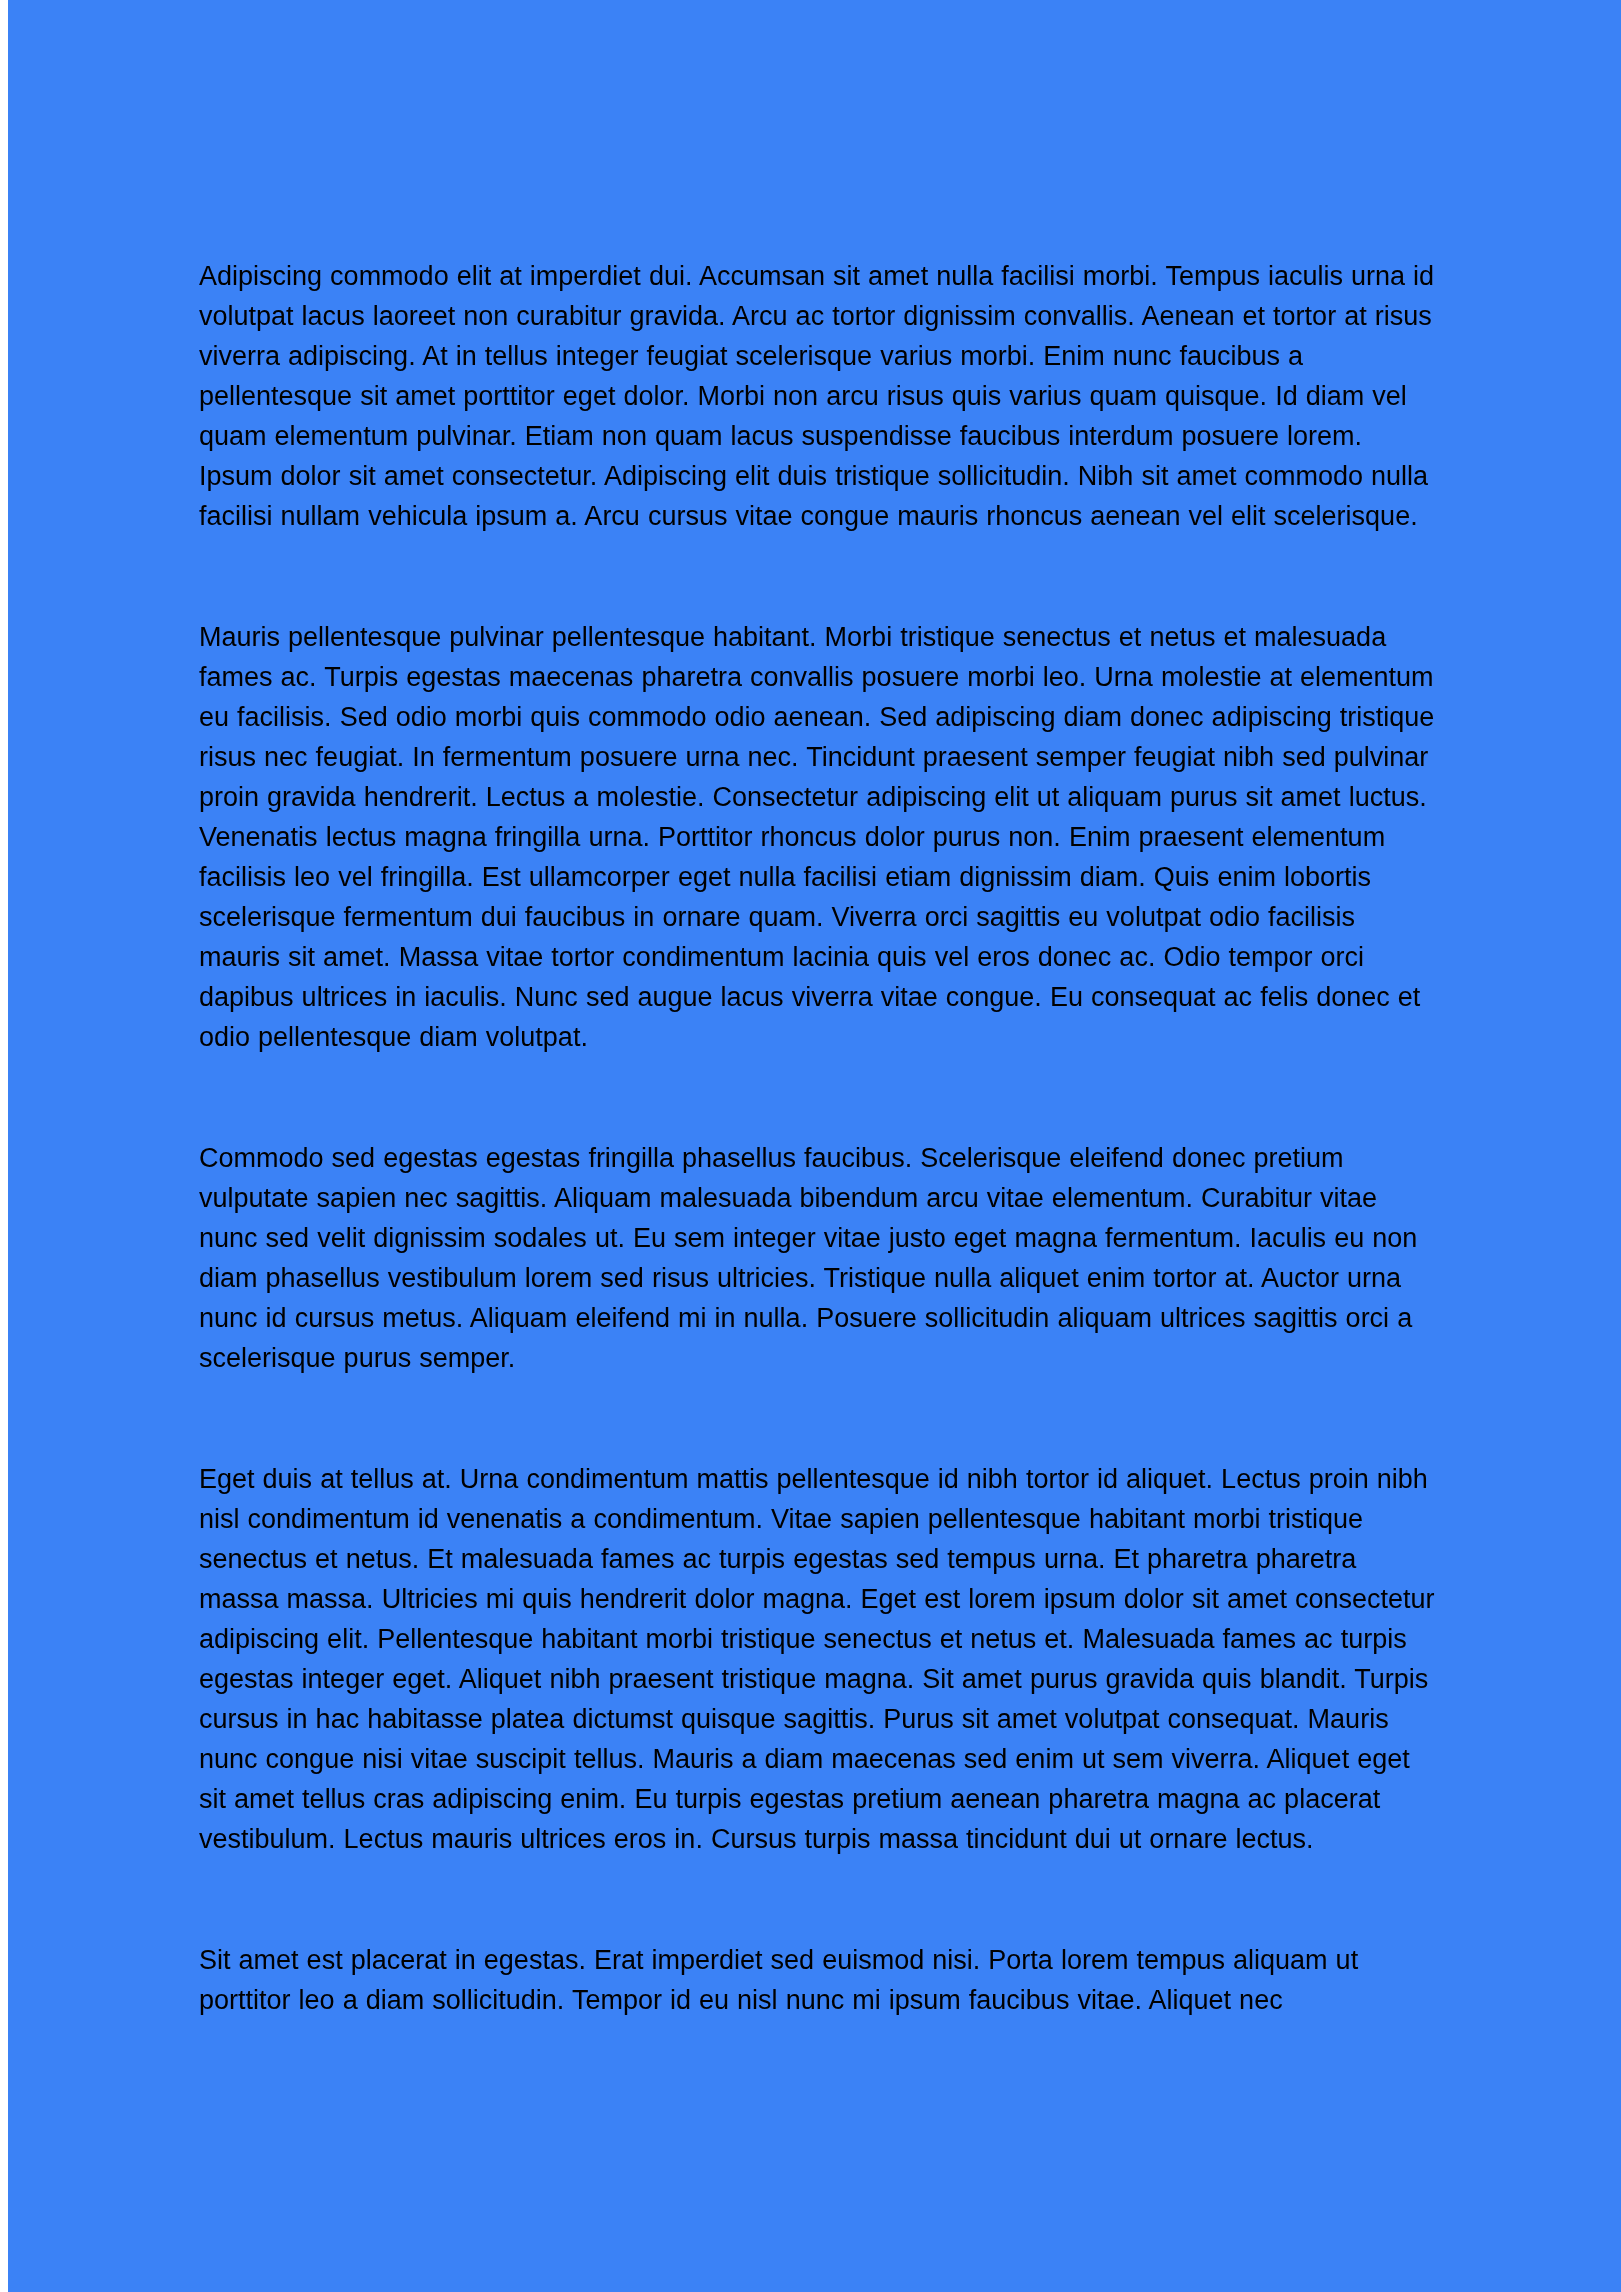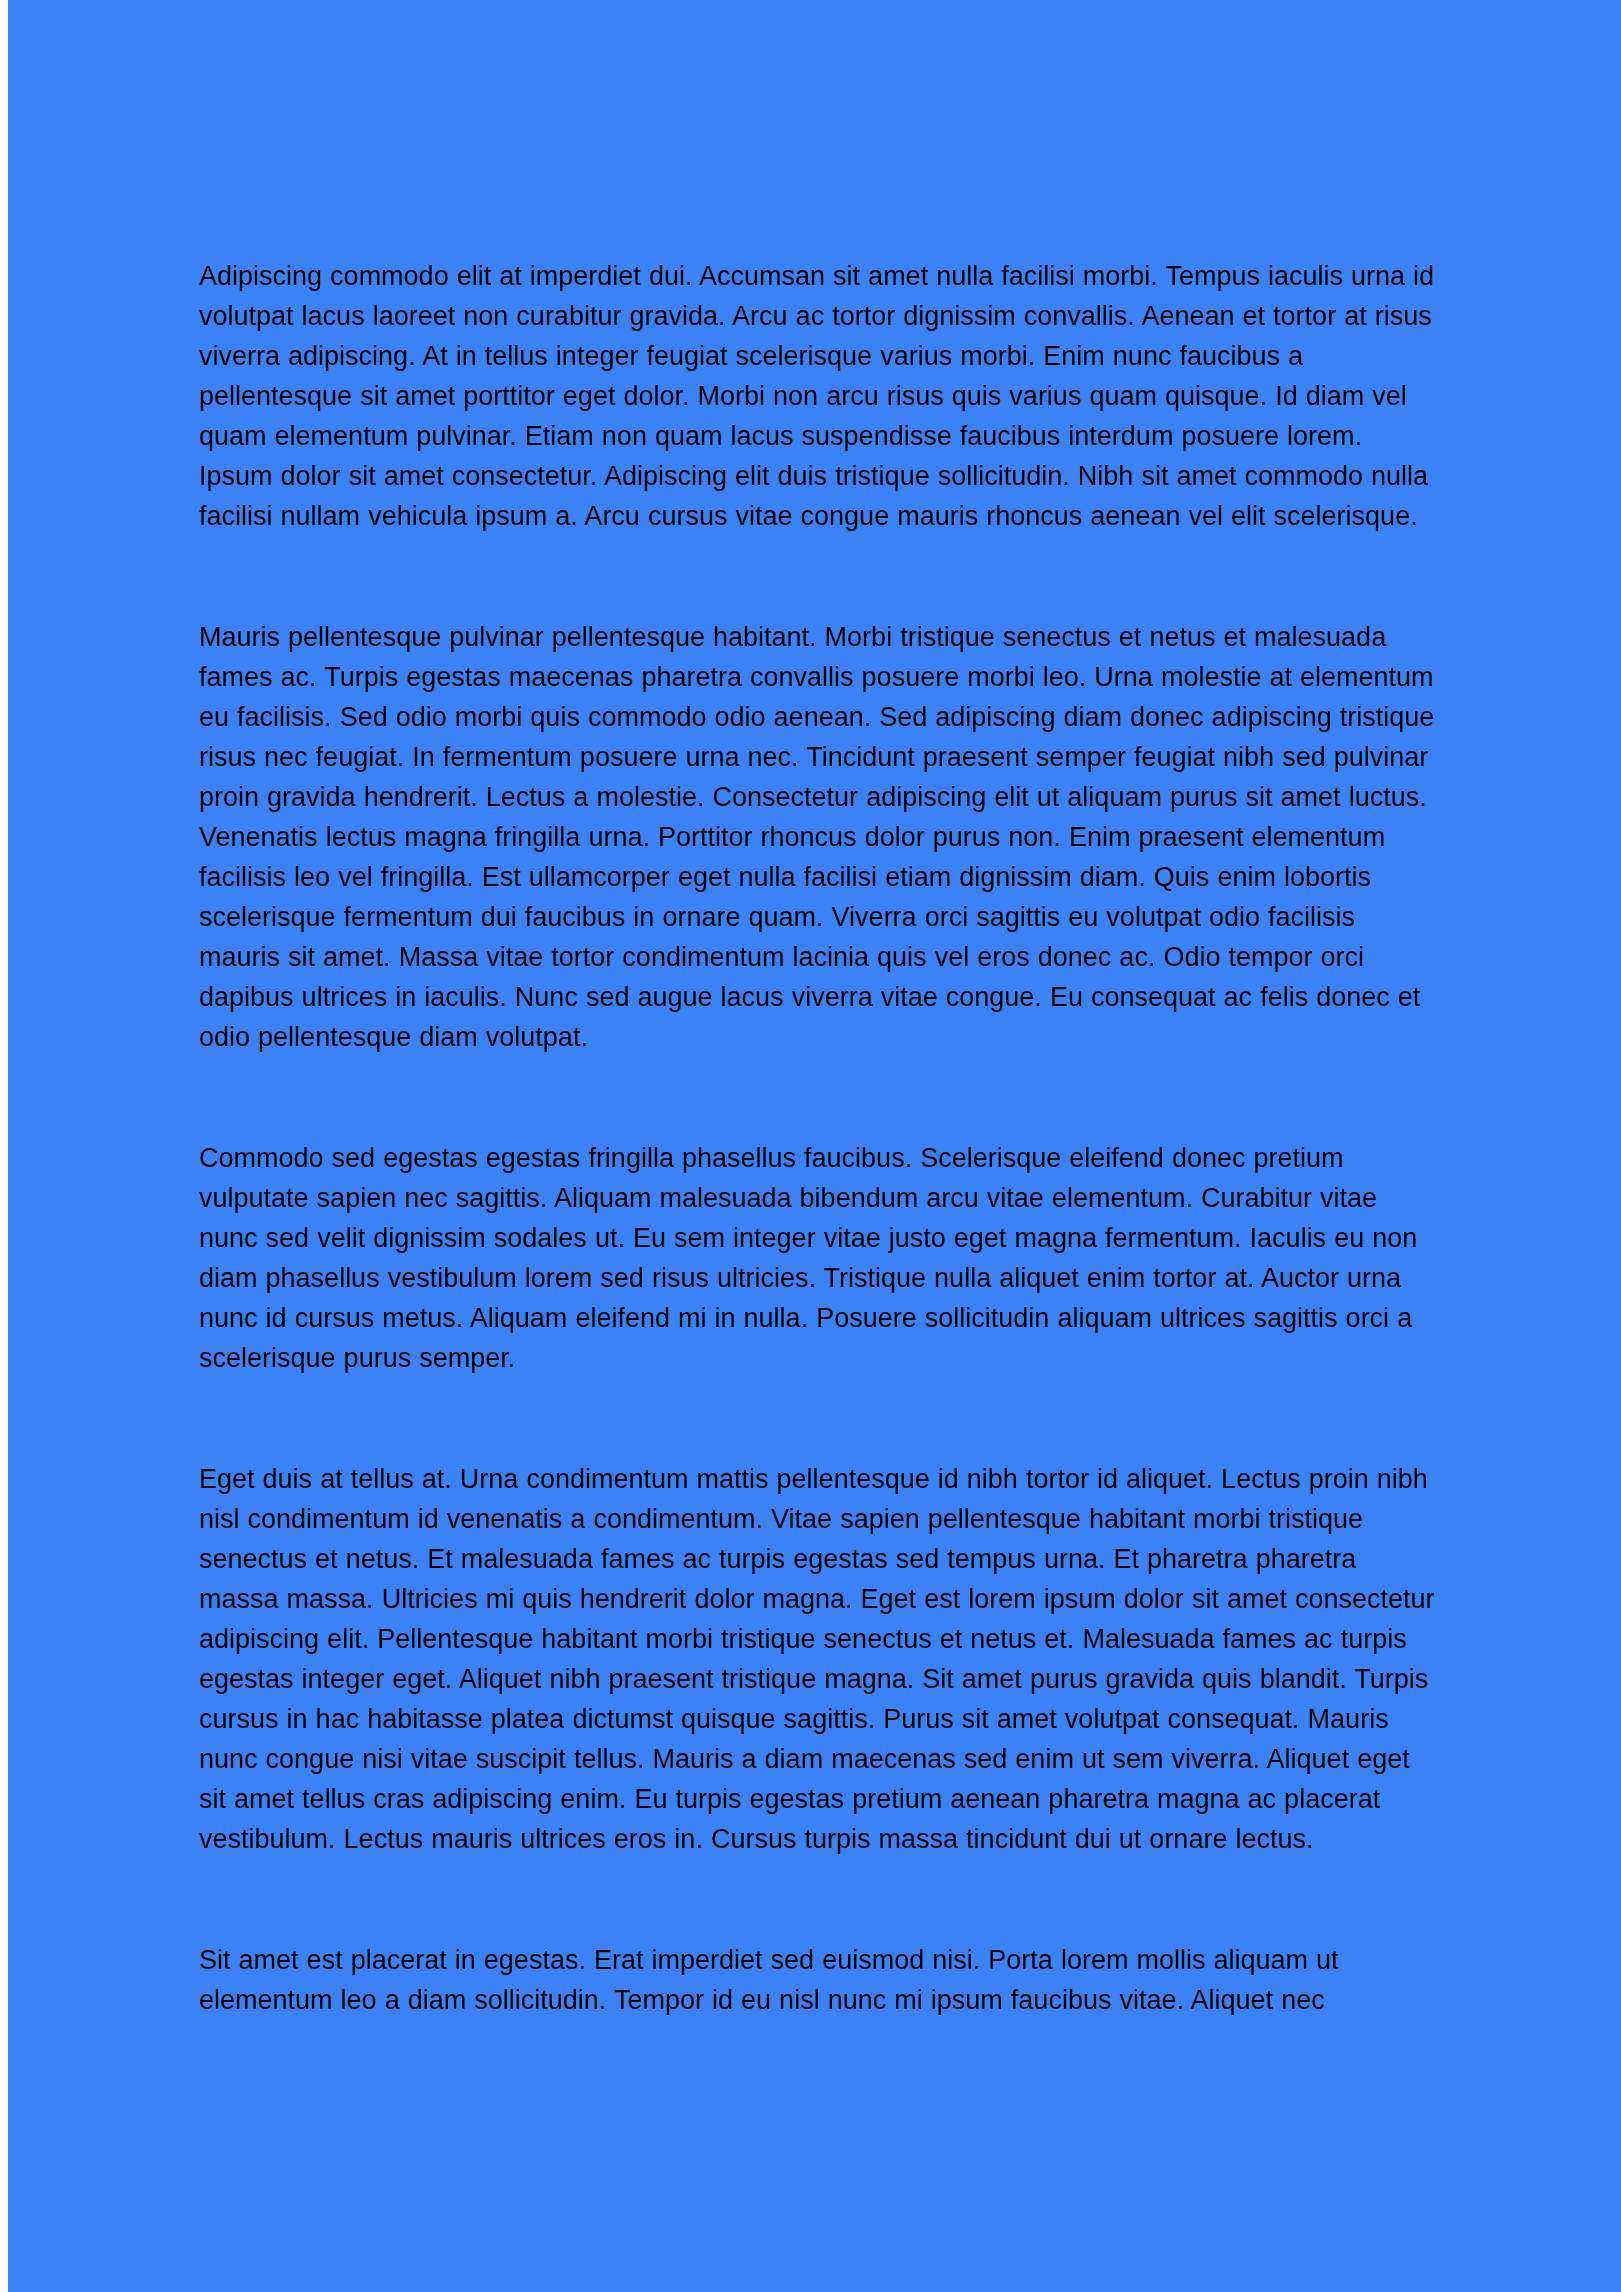--- a/index.html
+++ b/index.html
@@ -34,15 +34,15 @@
   }
 </style>
 </head>
 <body>
 
 <div class="page" style="background: #3b82f6; color: rgb(0, 0, 0); margin-left: 8px;">
   <p class="para">Adipiscing commodo elit at imperdiet dui. Accumsan sit amet nulla facilisi morbi. Tempus iaculis urna id volutpat lacus laoreet non curabitur gravida. Arcu ac tortor dignissim convallis. Aenean et tortor at risus viverra adipiscing. At in tellus integer feugiat scelerisque varius morbi. Enim nunc faucibus a pellentesque sit amet porttitor eget dolor. Morbi non arcu risus quis varius quam quisque. Id diam vel quam elementum pulvinar. Etiam non quam lacus suspendisse faucibus interdum posuere lorem. Ipsum dolor sit amet consectetur. Adipiscing elit duis tristique sollicitudin. Nibh sit amet commodo nulla facilisi nullam vehicula ipsum a. Arcu cursus vitae congue mauris rhoncus aenean vel elit scelerisque.</p>
   <p class="para">Mauris pellentesque pulvinar pellentesque habitant. Morbi tristique senectus et netus et malesuada fames ac. Turpis egestas maecenas pharetra convallis posuere morbi leo. Urna molestie at elementum eu facilisis. Sed odio morbi quis commodo odio aenean. Sed adipiscing diam donec adipiscing tristique risus nec feugiat. In fermentum posuere urna nec. Tincidunt praesent semper feugiat nibh sed pulvinar proin gravida hendrerit. Lectus a molestie. Consectetur adipiscing elit ut aliquam purus sit amet luctus. Venenatis lectus magna fringilla urna. Porttitor rhoncus dolor purus non. Enim praesent elementum facilisis leo vel fringilla. Est ullamcorper eget nulla facilisi etiam dignissim diam. Quis enim lobortis scelerisque fermentum dui faucibus in ornare quam. Viverra orci sagittis eu volutpat odio facilisis mauris sit amet. Massa vitae tortor condimentum lacinia quis vel eros donec ac. Odio tempor orci dapibus ultrices in iaculis. Nunc sed augue lacus viverra vitae congue. Eu consequat ac felis donec et odio pellentesque diam volutpat.</p>
   <p class="para">Commodo sed egestas egestas fringilla phasellus faucibus. Scelerisque eleifend donec pretium vulputate sapien nec sagittis. Aliquam malesuada bibendum arcu vitae elementum. Curabitur vitae nunc sed velit dignissim sodales ut. Eu sem integer vitae justo eget magna fermentum. Iaculis eu non diam phasellus vestibulum lorem sed risus ultricies. Tristique nulla aliquet enim tortor at. Auctor urna nunc id cursus metus. Aliquam eleifend mi in nulla. Posuere sollicitudin aliquam ultrices sagittis orci a scelerisque purus semper.</p>
   <p class="para">Eget duis at tellus at. Urna condimentum mattis pellentesque id nibh tortor id aliquet. Lectus proin nibh nisl condimentum id venenatis a condimentum. Vitae sapien pellentesque habitant morbi tristique senectus et netus. Et malesuada fames ac turpis egestas sed tempus urna. Et pharetra pharetra massa massa. Ultricies mi quis hendrerit dolor magna. Eget est lorem ipsum dolor sit amet consectetur adipiscing elit. Pellentesque habitant morbi tristique senectus et netus et. Malesuada fames ac turpis egestas integer eget. Aliquet nibh praesent tristique magna. Sit amet purus gravida quis blandit. Turpis cursus in hac habitasse platea dictumst quisque sagittis. Purus sit amet volutpat consequat. Mauris nunc congue nisi vitae suscipit tellus. Mauris a diam maecenas sed enim ut sem viverra. Aliquet eget sit amet tellus cras adipiscing enim. Eu turpis egestas pretium aenean pharetra magna ac placerat vestibulum. Lectus mauris ultrices eros in. Cursus turpis massa tincidunt dui ut ornare lectus.</p>
-  <p class="para">Sit amet est placerat in egestas. Erat imperdiet sed euismod nisi. Porta lorem mollis aliquam ut elementum leo a diam sollicitudin. Tempor id eu nisl nunc mi ipsum faucibus vitae. Aliquet nec</p>
+  <p class="para">Sit amet est placerat in egestas. Erat imperdiet sed euismod nisi. Porta lorem tempus aliquam ut porttitor leo a diam sollicitudin. Tempor id eu nisl nunc mi ipsum faucibus vitae. Aliquet nec</p>
 </div>
 
 
 </body></html>

